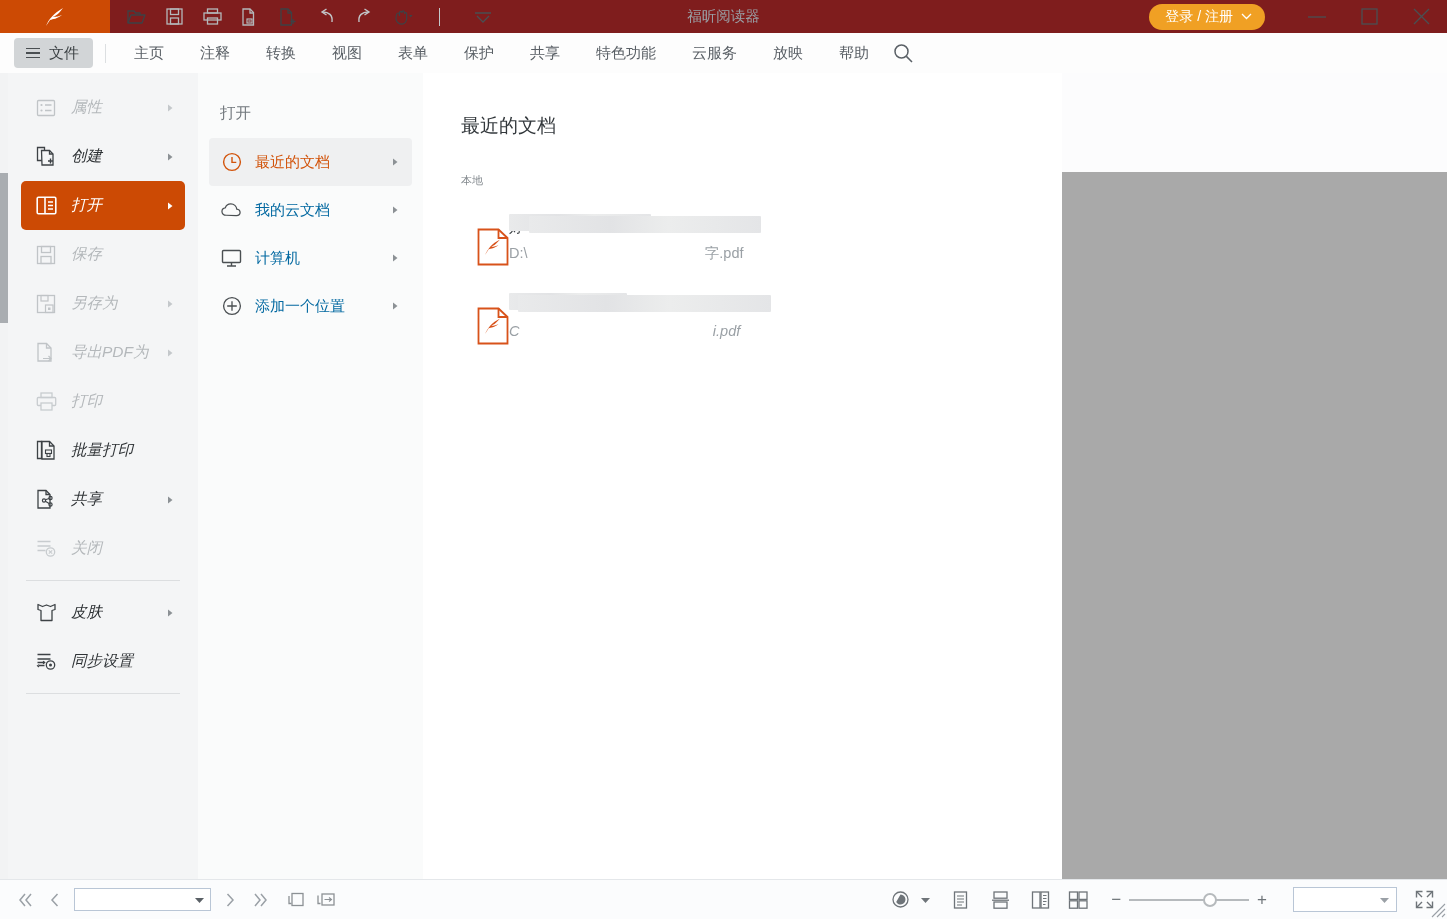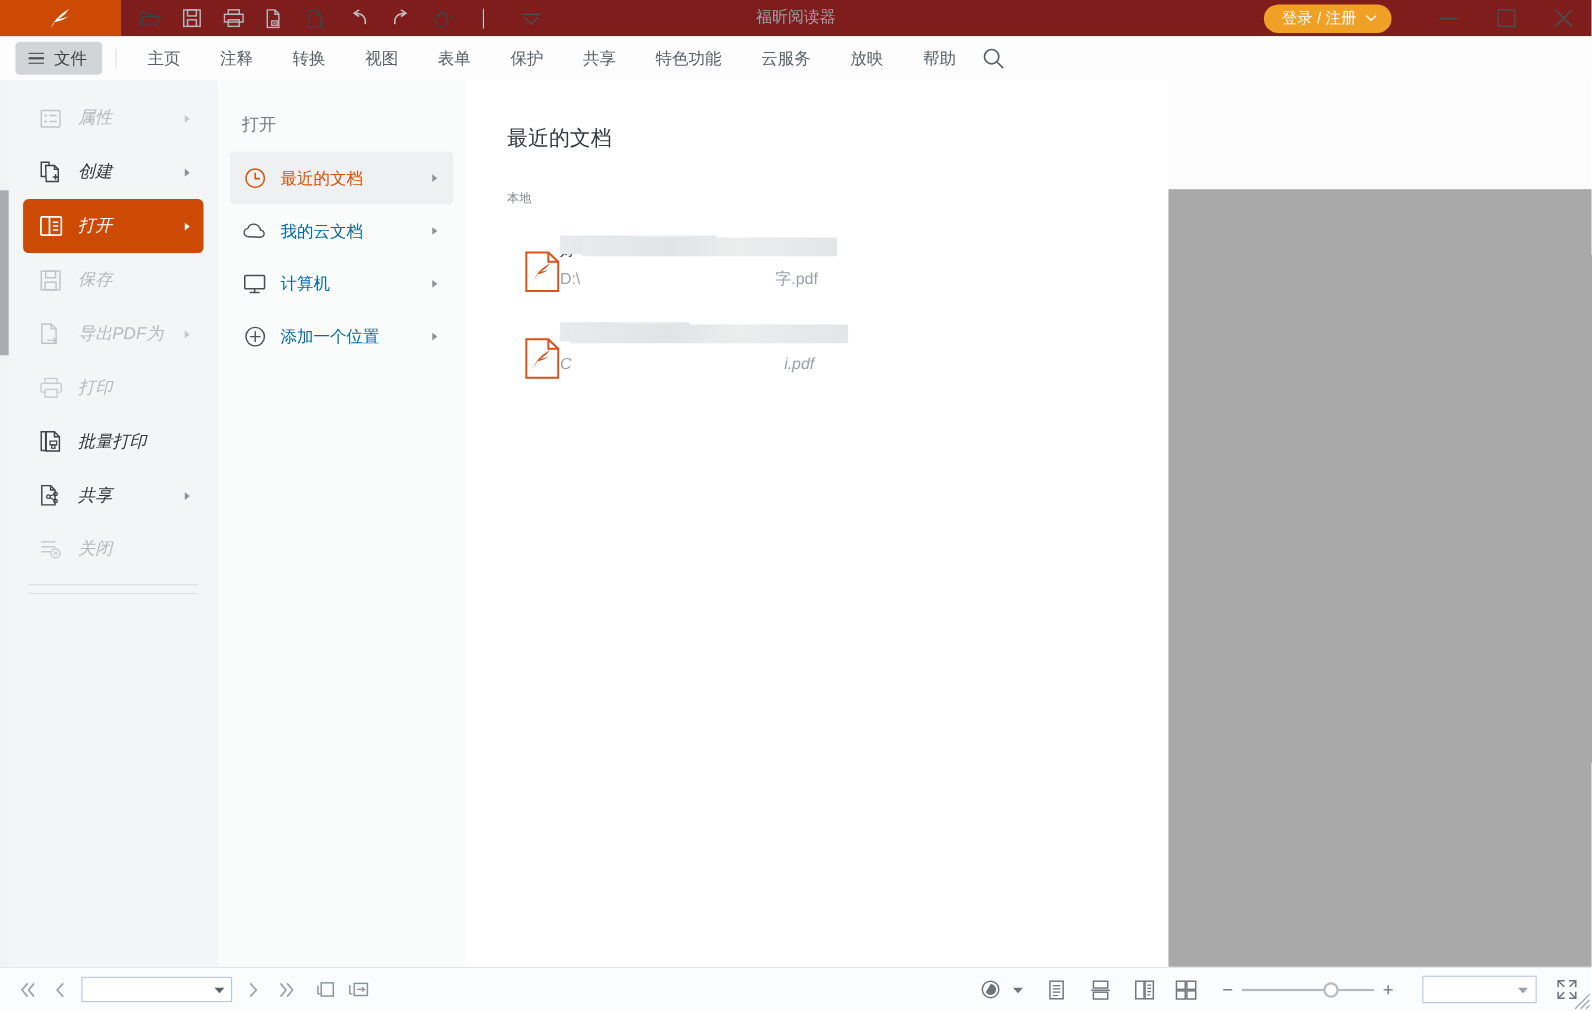--- a/index.html
+++ b/index.html
@@ -379,20 +379,36 @@
         <span class="nav-icon">
           <svg width="20" height="20" viewBox="0 0 20 20">
               <rect x="1.5" y="1.5" width="17" height="17" fill="none" stroke="#c0c4c7" stroke-width="1.3"></rect>
               <rect x="5.5" y="1.5" width="9" height="6" fill="none" stroke="#c0c4c7" stroke-width="1.3"></rect>
               <rect x="5" y="11.5" width="10" height="7" fill="none" stroke="#c0c4c7" stroke-width="1.3"></rect>
             </svg>
         </span>
         <span>保存</span>
       </div>
 
+      <div class="nav-item disabled">
+        <span class="nav-icon">
+          <svg width="20" height="20" viewBox="0 0 20 20">
+              <rect x="1.5" y="1.5" width="17" height="17" fill="none" stroke="#c0c4c7" stroke-width="1.3"></rect>
+              <rect x="5" y="1.5" width="7" height="5.5" fill="none" stroke="#c0c4c7" stroke-width="1.2"></rect>
+              <rect x="9.5" y="11" width="7.5" height="7.5" fill="none" stroke="#c0c4c7" stroke-width="1.2"></rect>
+              <rect x="12" y="13.5" width="2.5" height="2.5" fill="#c0c4c7"></rect>
+            </svg>
+        </span>
+        <span>另存为</span>
+        <span class="nav-arrow">
+          <svg width="7" height="9" viewBox="0 0 7 9">
+              <path d="M1 1l4.5 3.5L1 8z" fill="#c4c8cb"></path>
+            </svg>
+        </span>
+      </div>
 
       <div class="nav-item disabled">
         <span class="nav-icon">
           <svg width="20" height="21" viewBox="0 0 20 21">
               <path d="M2 1.5h8.5L15 6v13H2z" fill="none" stroke="#c0c4c7" stroke-width="1.3"></path>
               <path d="M10.5 1.5V6H15" fill="none" stroke="#c0c4c7" stroke-width="1.3"></path>
               <path d="M7 16.5h8M12.5 14l2.5 2.5-2.5 2.5" fill="none" stroke="#c0c4c7" stroke-width="1.2"></path>
             </svg>
         </span>
         <span>导出PDF为</span>
@@ -454,21 +470,46 @@
               <circle cx="14.5" cy="13" r="4.2" fill="none" stroke="#c8cccf" stroke-width="1.3"></circle>
               <path d="M12.8 11.3l3.4 3.4M16.2 11.3l-3.4 3.4" stroke="#c8cccf" stroke-width="1.1"></path>
             </svg>
         </span>
         <span>关闭</span>
       </div>
 
       <div class="nav-divider"></div>
 
 
-
+      <div class="nav-item">
+        <span class="nav-icon">
+          <svg width="21" height="19" viewBox="0 0 21 19">
+              <path d="M2 1.5l4.5 2 4-1.5 4 1.5 4.5-2v5l-3 1v10H5v-10l-3-1z" fill="none" stroke="#3d4246" stroke-width="1.3" stroke-linejoin="round"></path>
+            </svg>
+        </span>
+        <span>皮肤</span>
+        <span class="nav-arrow">
+          <svg width="7" height="9" viewBox="0 0 7 9">
+              <path d="M1 1l4.5 3.5L1 8z" fill="#8c9195"></path>
+            </svg>
+        </span>
+      </div>
+
+      <div class="nav-item">
+        <span class="nav-icon">
+          <svg width="21" height="19" viewBox="0 0 21 19">
+              <path d="M1.5 2.5h13M1.5 7h13" stroke="#3d4246" stroke-width="1.4"></path>
+              <path d="M1.5 10.5h7M3 13.5h5.5" stroke="#3d4246" stroke-width="1.3"></path>
+              <path d="M7 9.2l1.8 1.3-1.8 1.3M3 12.6l-1.5 1.2 1.5 1.2" fill="none" stroke="#3d4246" stroke-width="1.1"></path>
+              <circle cx="14.5" cy="13" r="4.2" fill="none" stroke="#3d4246" stroke-width="1.3"></circle>
+              <circle cx="14.5" cy="13" r="1.5" fill="#3d4246"></circle>
+            </svg>
+        </span>
+        <span>同步设置</span>
+      </div>
 
       <div class="nav-divider"></div>
     </div>
 
     <div class="placescol">
       <div class="places-head">打开</div>
 
       <div class="place-item active">
         <span class="place-icon">
           <svg width="20" height="20" viewBox="0 0 20 20">

